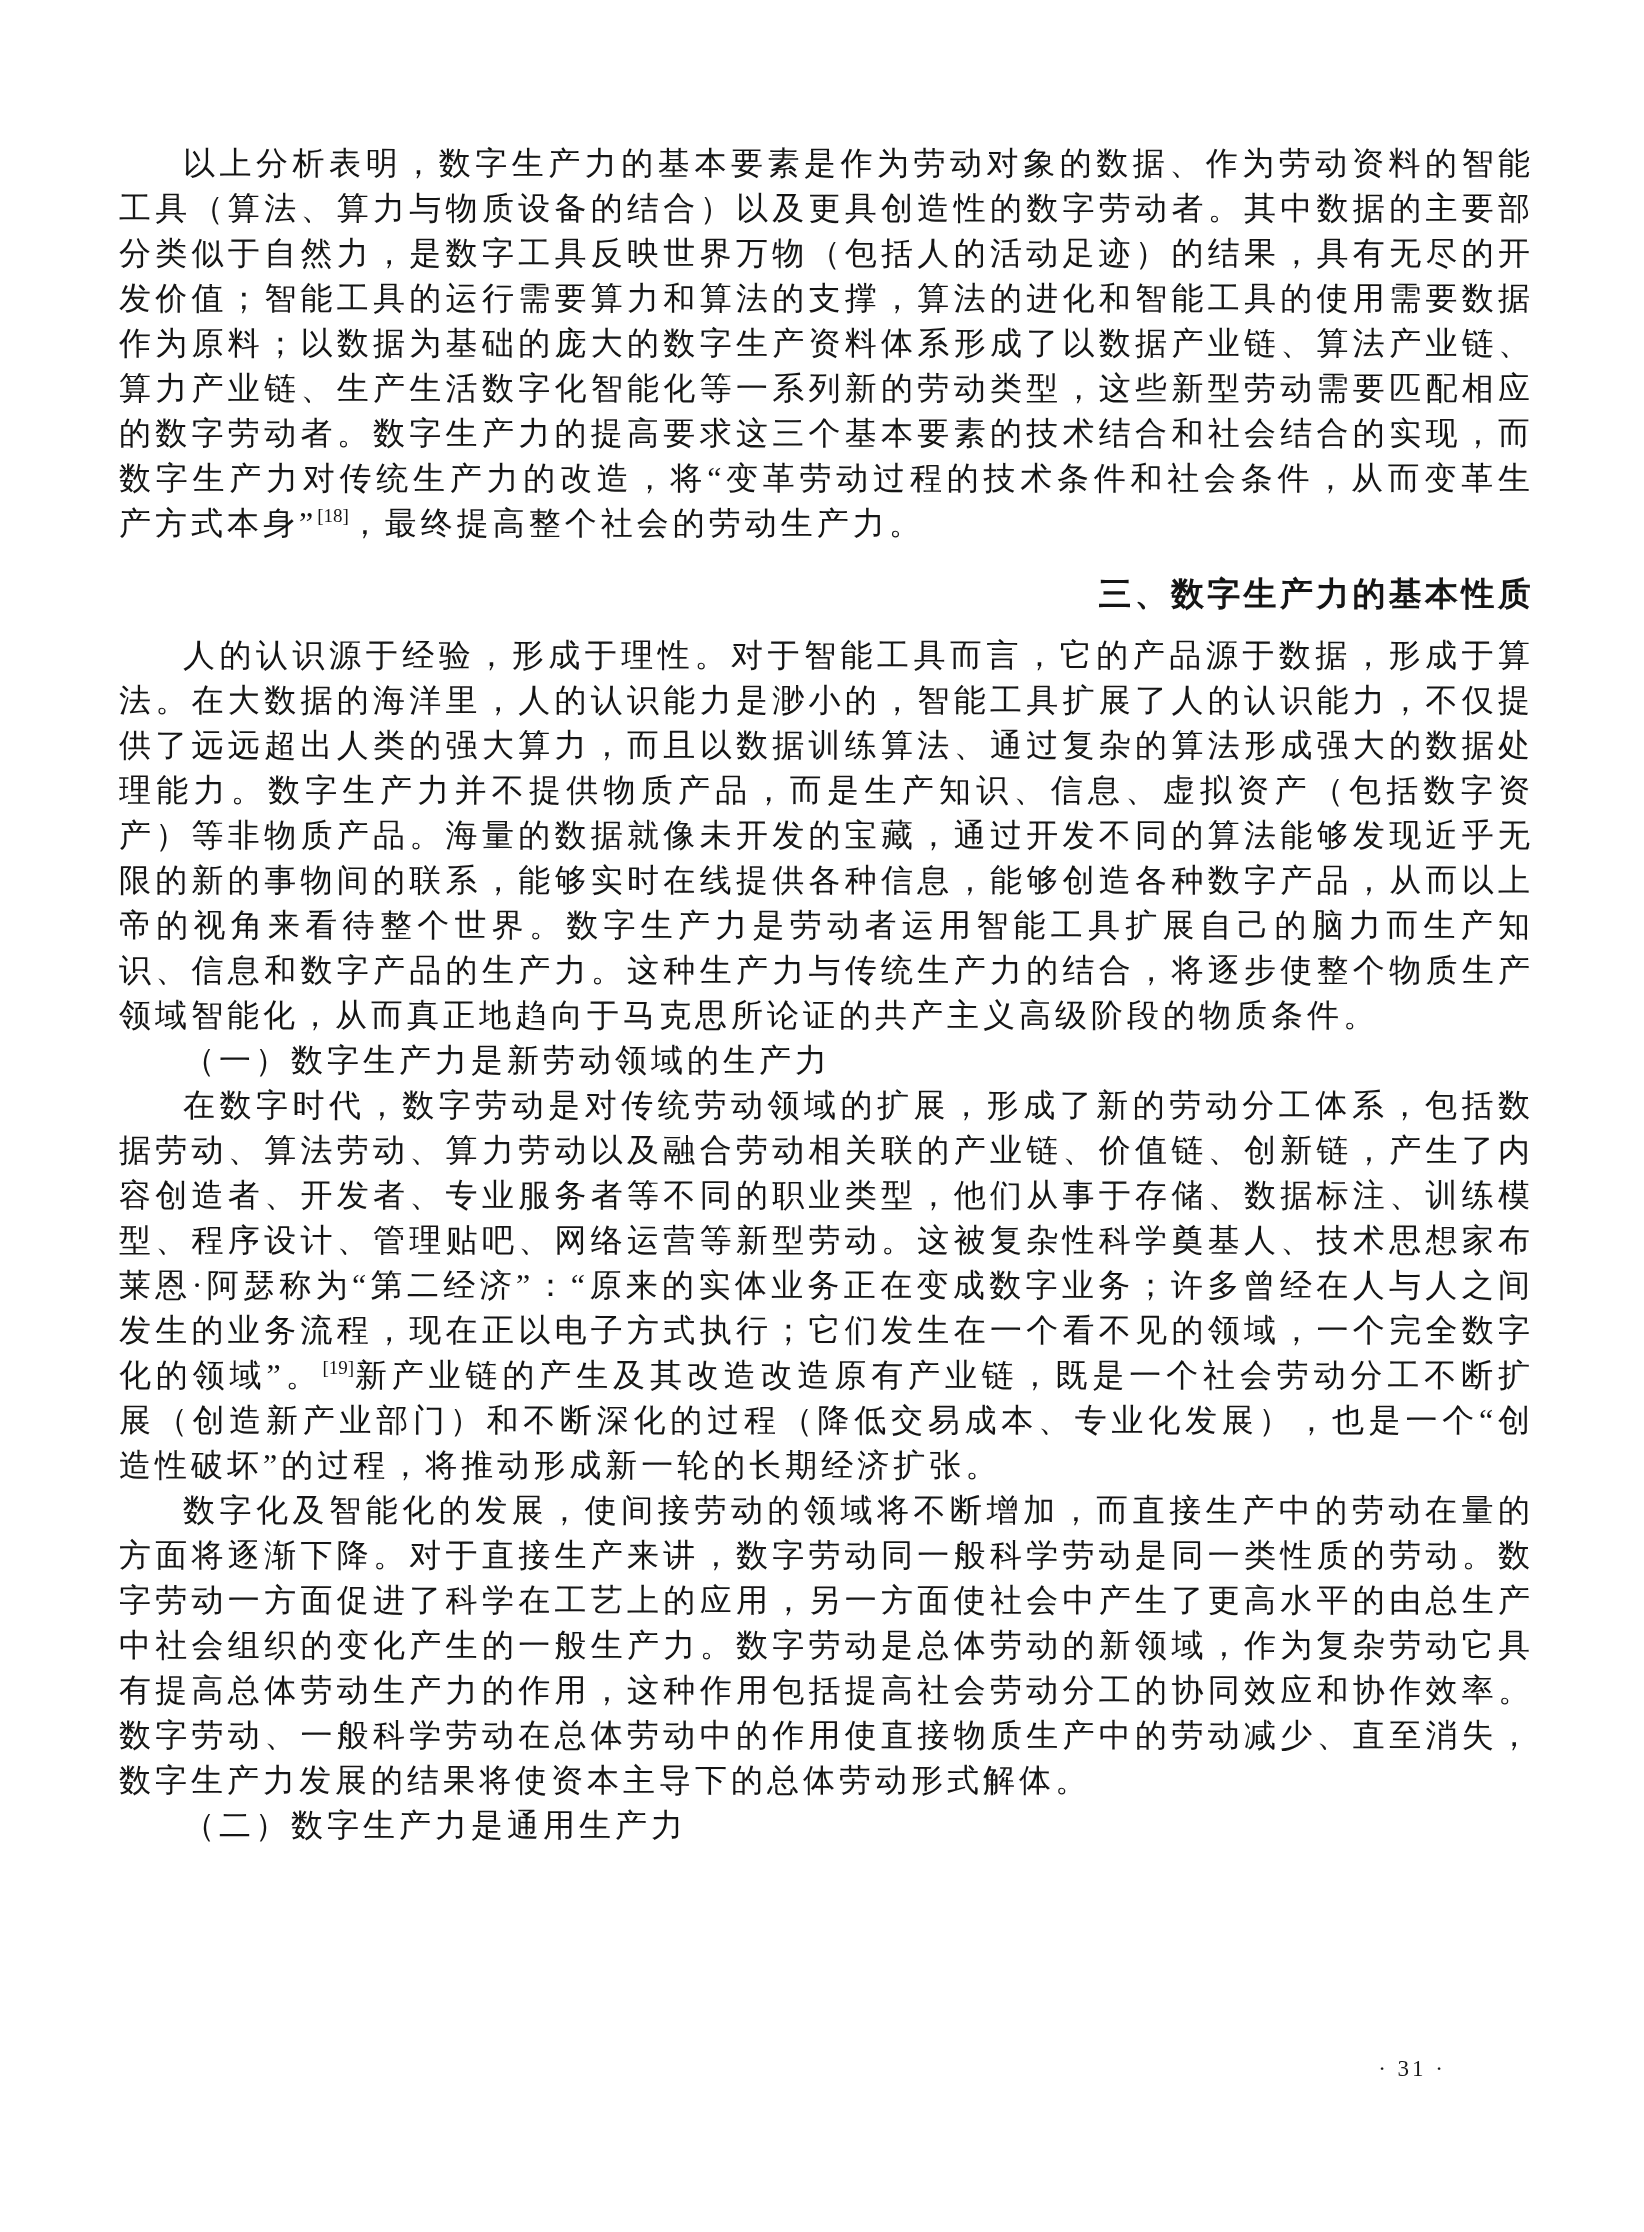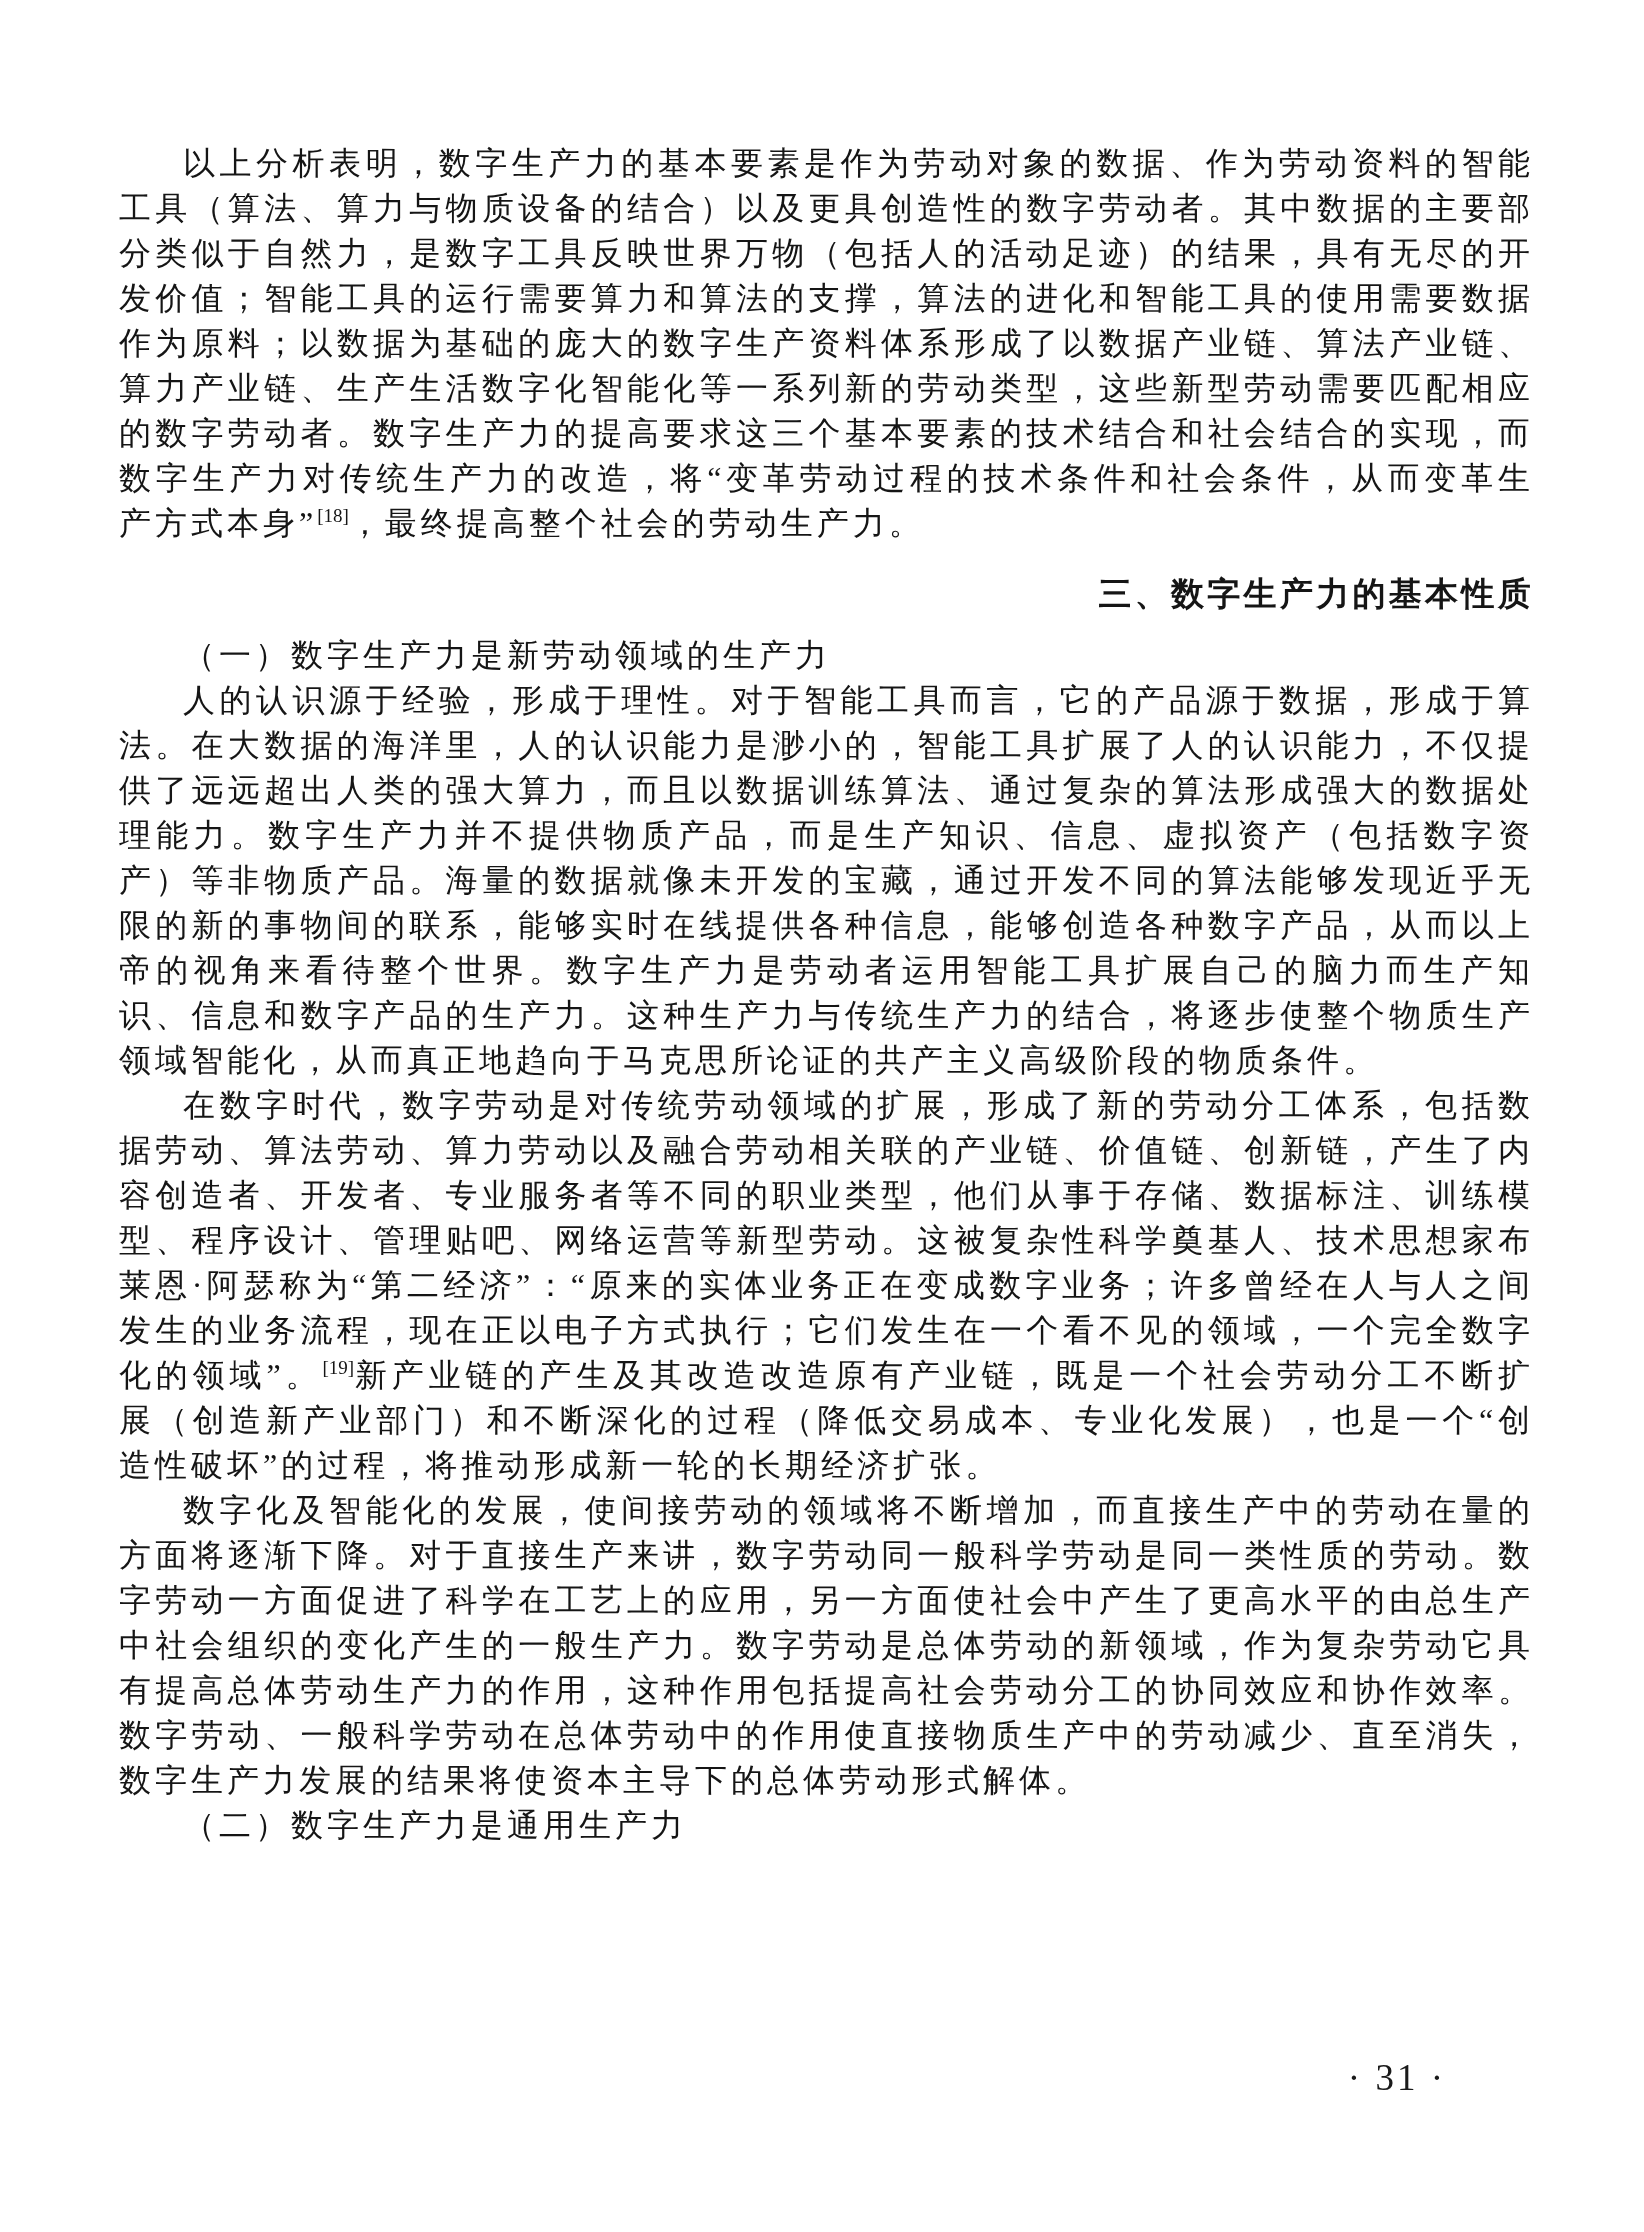--- a/index.html
+++ b/index.html
@@ -46,34 +46,34 @@
     font-size: 19px;
     letter-spacing: 0;
     line-height: 0;
     vertical-align: super;
     margin-top: 16px;
   }
   .page-number {
     position: absolute;
     top: 2056px;
     right: 199px;
-    font-size: 37px;
+    font-size: 23px;
     letter-spacing: 3px;
     color: #1a1a1a;
     white-space: nowrap;
   }
 </style>
 </head>
 <body>
 
 <div class="page">
   <div class="content">
       <p class="indent"><span>以上分析表明，数字生产力的基本要素是作为劳动对象的数据、作为劳动资料的智能工具（算法、算力与物质设备的结合）以及更具创造性的数字劳动者。其中数据的主要部分类似于自然力，是数字工具反映世界万物（包括人的活动足迹）的结果，具有无尽的开发价值；智能工具的运行需要算力和算法的支撑，算法的进化和智能工具的使用需要数据作为原料；以数据为基础的庞大的数字生产资料体系形成了以数据产业链、算法产业链、算力产业链、生产生活数字化智能化等一系列新的劳动类型，这些新型劳动需要匹配相应的数字劳动者。数字生产力的提高要求这三个基本要素的技术结合和社会结合的实现，而数字生产力对传统生产力的改造，将“变革劳动过程的技术条件和社会条件，从而变革生产方式本身”</span><sup class="cite">[18]</sup><span>，最终提高整个社会的劳动生产力。</span></p>
       <h2 class="heading">三、数字生产力的基本性质</h2>
+      <p class="indent"><span>人的认识源于经验，形成于理性。对于智能工具而言，它的产品源于数据，形成于算法。在大数据的海洋里，人的认识能力是渺小的，智能工具扩展了人的认识能力，不仅提供了远远超出人类的强大算力，而且以数据训练算法、通过复杂的算法形成强大的数据处理能力。数字生产力并不提供物质产品，而是生产知识、信息、虚拟资产（包括数字资产）等非物质产品。海量的数据就像未开发的宝藏，通过开发不同的算法能够发现近乎无限的新的事物间的联系，能够实时在线提供各种信息，能够创造各种数字产品，从而以上帝的视角来看待整个世界。数字生产力是劳动者运用智能工具扩展自己的脑力而生产知识、信息和数字产品的生产力。这种生产力与传统生产力的结合，将逐步使整个物质生产领域智能化，从而真正地趋向于马克思所论证的共产主义高级阶段的物质条件。</span></p>
       <p class="indent"><span>（一）数字生产力是新劳动领域的生产力</span></p>
-      <p class="indent"><span>人的认识源于经验，形成于理性。对于智能工具而言，它的产品源于数据，形成于算法。在大数据的海洋里，人的认识能力是渺小的，智能工具扩展了人的认识能力，不仅提供了远远超出人类的强大算力，而且以数据训练算法、通过复杂的算法形成强大的数据处理能力。数字生产力并不提供物质产品，而是生产知识、信息、虚拟资产（包括数字资产）等非物质产品。海量的数据就像未开发的宝藏，通过开发不同的算法能够发现近乎无限的新的事物间的联系，能够实时在线提供各种信息，能够创造各种数字产品，从而以上帝的视角来看待整个世界。数字生产力是劳动者运用智能工具扩展自己的脑力而生产知识、信息和数字产品的生产力。这种生产力与传统生产力的结合，将逐步使整个物质生产领域智能化，从而真正地趋向于马克思所论证的共产主义高级阶段的物质条件。</span></p>
       <p class="indent"><span>在数字时代，数字劳动是对传统劳动领域的扩展，形成了新的劳动分工体系，包括数据劳动、算法劳动、算力劳动以及融合劳动相关联的产业链、价值链、创新链，产生了内容创造者、开发者、专业服务者等不同的职业类型，他们从事于存储、数据标注、训练模型、程序设计、管理贴吧、网络运营等新型劳动。这被复杂性科学奠基人、技术思想家布莱恩·阿瑟称为“第二经济”：“原来的实体业务正在变成数字业务；许多曾经在人与人之间发生的业务流程，现在正以电子方式执行；它们发生在一个看不见的领域，一个完全数字化的领域”。</span><sup class="cite">[19]</sup><span>新产业链的产生及其改造改造原有产业链，既是一个社会劳动分工不断扩展（创造新产业部门）和不断深化的过程（降低交易成本、专业化发展），也是一个“创造性破坏”的过程，将推动形成新一轮的长期经济扩张。</span></p>
       <p class="indent"><span>数字化及智能化的发展，使间接劳动的领域将不断增加，而直接生产中的劳动在量的方面将逐渐下降。对于直接生产来讲，数字劳动同一般科学劳动是同一类性质的劳动。数字劳动一方面促进了科学在工艺上的应用，另一方面使社会中产生了更高水平的由总生产中社会组织的变化产生的一般生产力。数字劳动是总体劳动的新领域，作为复杂劳动它具有提高总体劳动生产力的作用，这种作用包括提高社会劳动分工的协同效应和协作效率。数字劳动、一般科学劳动在总体劳动中的作用使直接物质生产中的劳动减少、直至消失，数字生产力发展的结果将使资本主导下的总体劳动形式解体。</span></p>
       <p class="indent"><span>（二）数字生产力是通用生产力</span></p>
     </div>
   <div class="page-number">· 31 ·</div>
 </div>
 
 
 </body></html>

